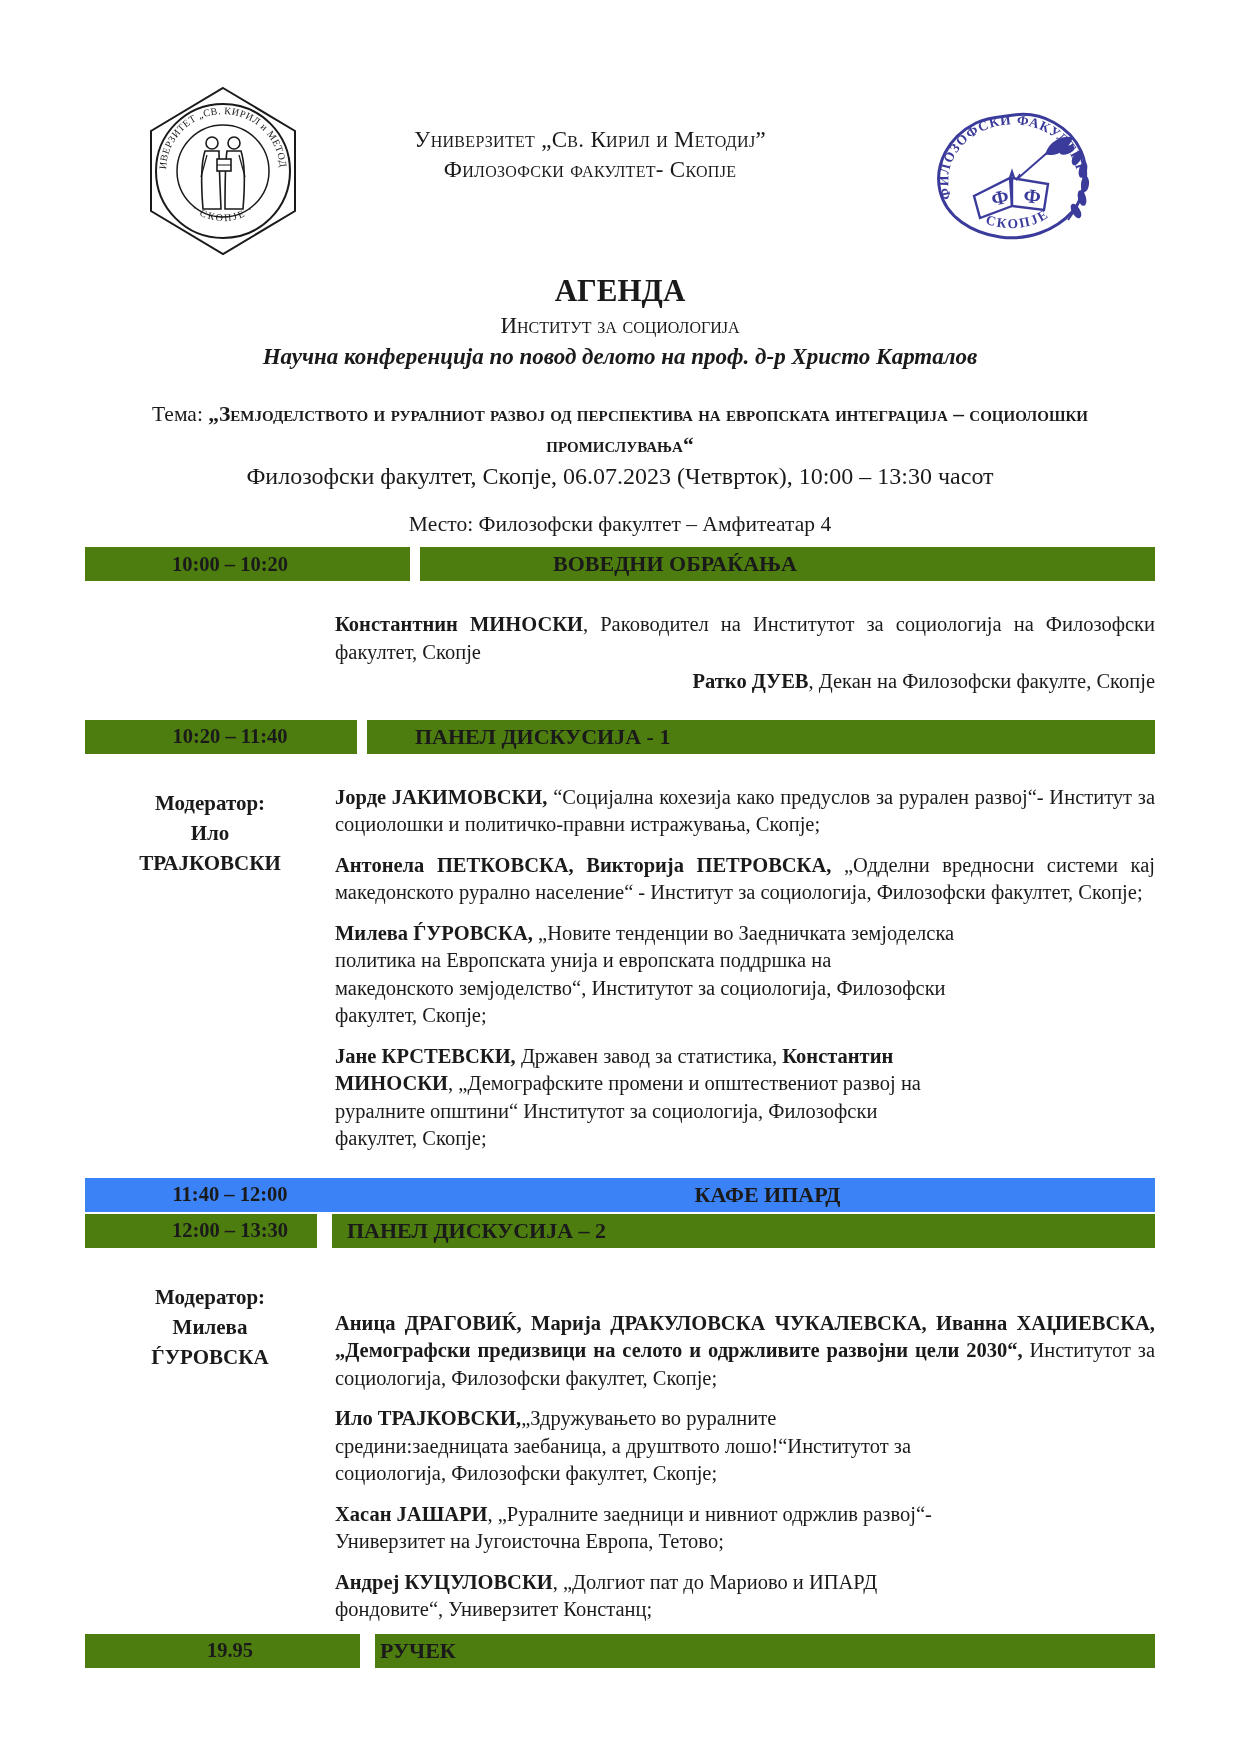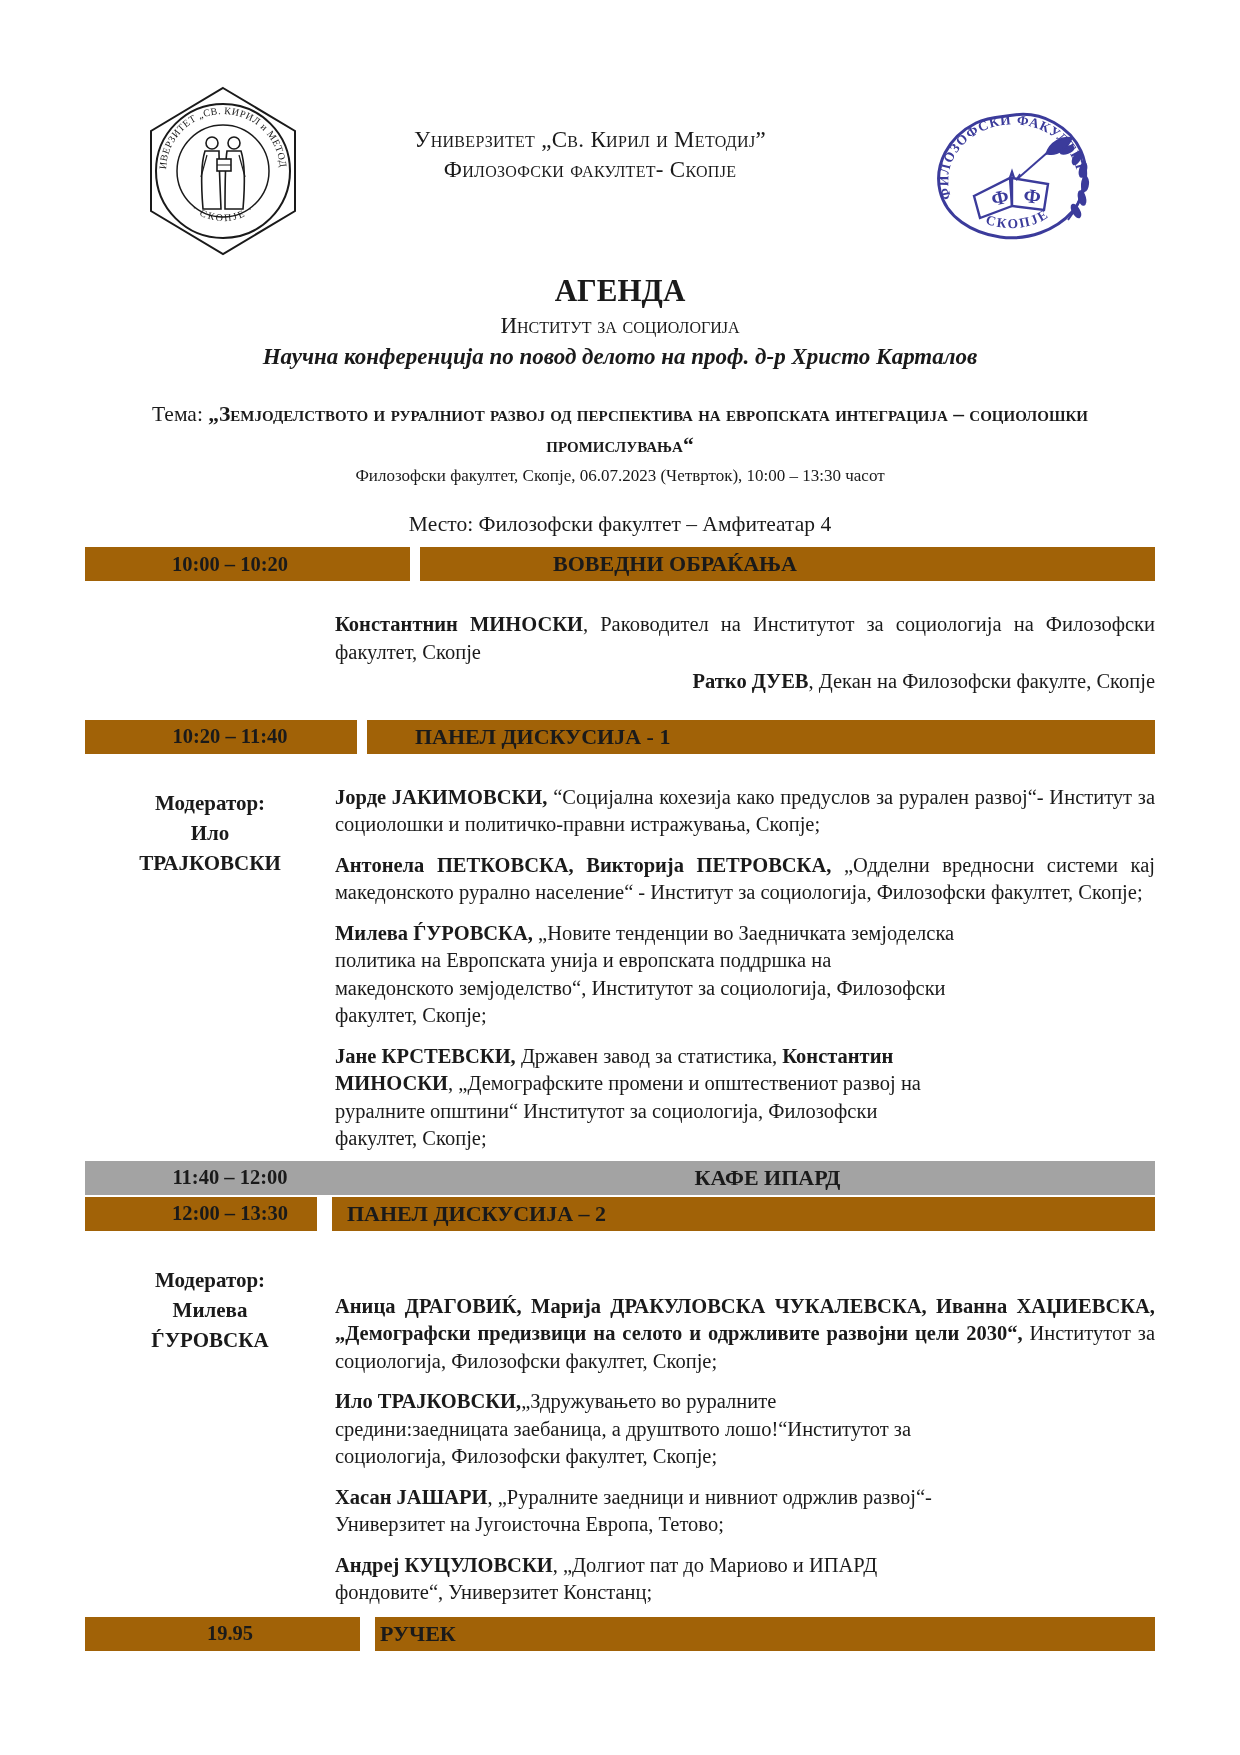--- a/index.html
+++ b/index.html
@@ -24,37 +24,37 @@
   }
   .uni-line { font-variant:small-caps; font-size:23px; line-height:30px; letter-spacing:0.3px; }
 
   
   .title-block { text-align:center; }
   .doc-title { font-size:31px; font-weight:bold; line-height:40px; margin-top:8px; }
   .doc-subtitle { font-variant:small-caps; font-size:23px; line-height:30px; }
   .conference { font-size:23px; font-weight:bold; font-style:italic; line-height:32px; }
   .theme { font-size:21.5px; line-height:31px; max-width:960px; margin:26px auto 0 auto; }
   .theme .theme-quote { font-weight:bold; font-variant:small-caps; }
-  .datetime { font-size:17px; line-height:30px;text-align:center; }
+  .datetime { font-size:24px; line-height:30px;text-align:center; }
   .location { font-size:21.5px; line-height:30px; margin-top:18px; margin-bottom:8px; }
 
   
-  .band { position:relative; height:34px; background:#a16207; margin-top:2px; }
+  .band { position:relative; height:34px; background:#4d7c0f; margin-top:2px; }
   .band .time {
     position:absolute; left:0; top:0; width:290px; height:34px;
     display:flex; align-items:center; justify-content:center;
     font-weight:bold; font-size:20.5px;
   }
   .band .gap { position:absolute; top:0; bottom:0; background:#ffffff; }
   .band .heading {
     position:absolute; top:0; height:34px;
     display:flex; align-items:center;
     font-weight:bold; font-size:22px; white-space:nowrap;
   }
-  .plain-row { position:relative; height:34px; background:#a3a3a3; margin-top:2px; }
+  .plain-row { position:relative; height:34px; background:#3b82f6; margin-top:19px; }
   .plain-row .time {
     position:absolute; left:0; top:0; width:290px; height:34px;
     display:flex; align-items:center; justify-content:center;
     font-weight:bold; font-size:20.5px;
   }
   .plain-row .heading {
     position:absolute; left:250px; width:820px; top:0; height:34px;
     display:flex; align-items:center; justify-content:center;
     font-weight:bold; font-size:22px; padding-left:45px; box-sizing:border-box;
   }

